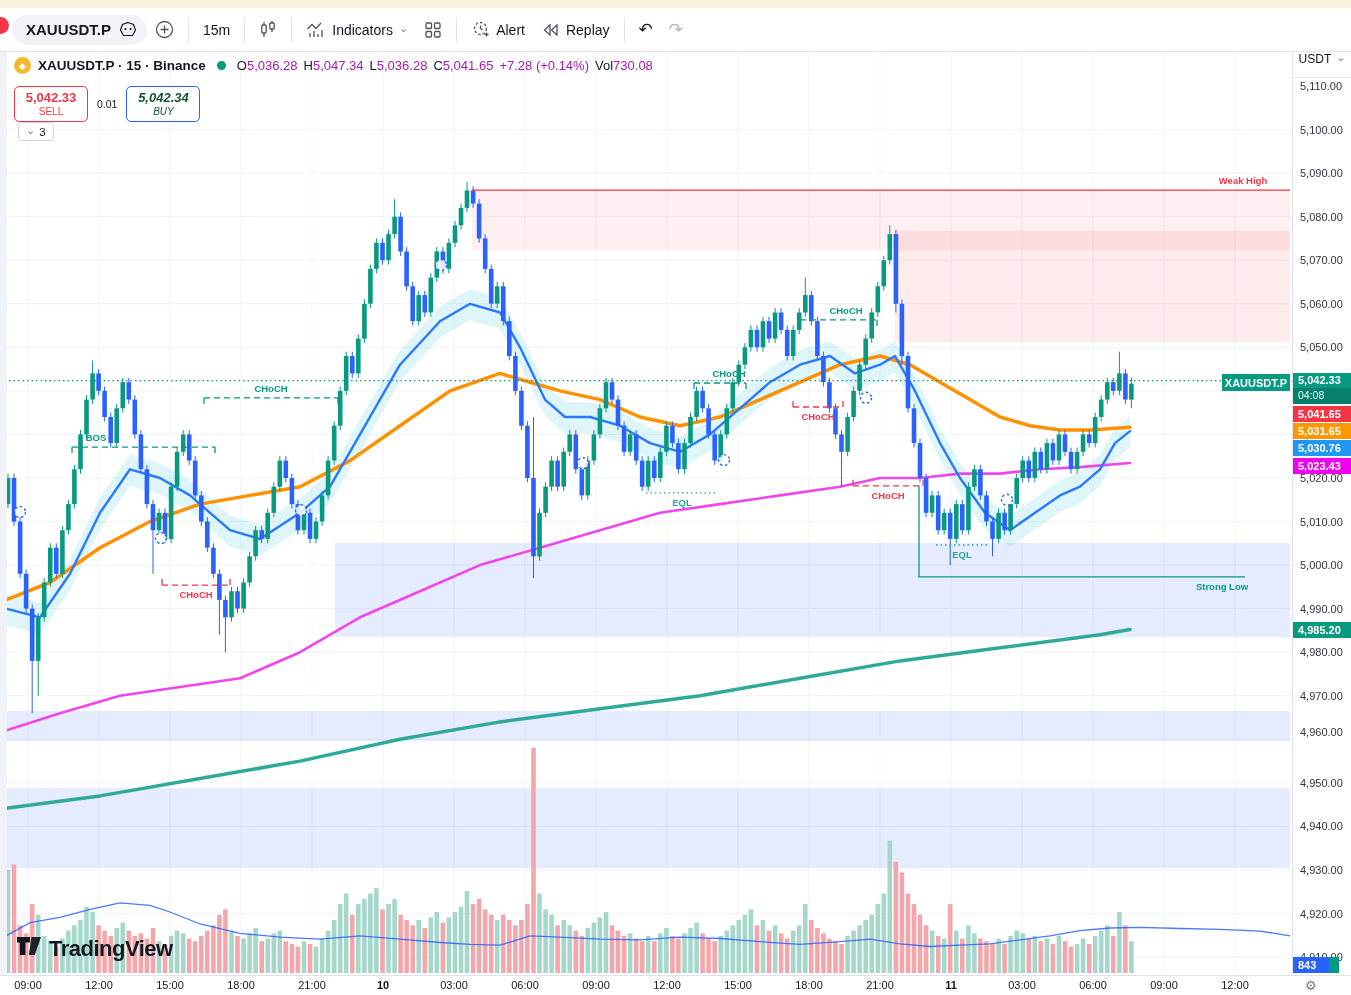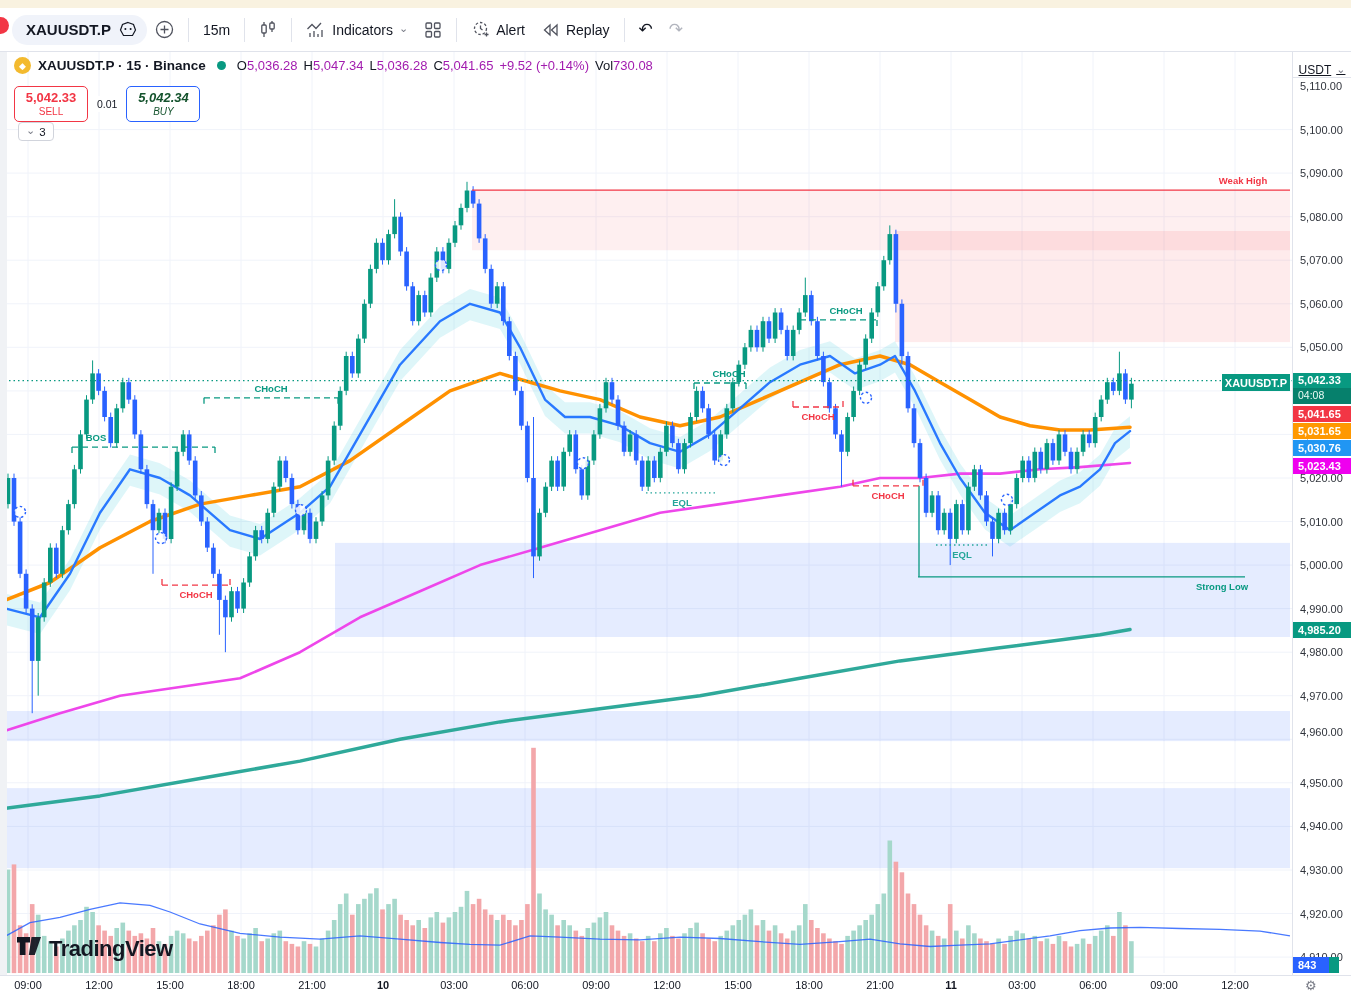--- a/index.html
+++ b/index.html
@@ -43,22 +43,22 @@
   .left-strip { position:absolute; left:0; top:52px; width:7px; height:923px; background:#f0f2f5; z-index:5; }
   .chart-region { position:absolute; left:0; top:52px; width:1292px; height:923px; }
   .chart-region svg { position:absolute; left:0; top:0; }
   .sym-price-label { position:absolute; left:1222px; top:374px; width:68px; height:17px; background:#089981;
     color:#fff; font-size:11px; font-weight:bold; display:flex; align-items:center; justify-content:center; z-index:20; }
   .tv-logo { position:absolute; left:16px; top:936px; display:flex; align-items:center; gap:7px; z-index:25;
     color:#131722; font-size:22px; font-weight:800; letter-spacing:-0.5px; }
   
   .price-axis { position:absolute; left:1292px; top:52px; width:59px; height:923px; background:#fff;
     border-left:1px solid #e0e3eb; font-size:11px; color:#30343c; z-index:10; }
-  .currency { height:26px; border-bottom:1px solid #e0e3eb; display:flex; align-items:flex-end; justify-content:center;
-    gap:5px; font-size:12px; color:#131722; cursor:pointer;text-decoration:underline; }
+  .currency { height:26px; border-bottom:1px solid #e0e3eb; display:flex; align-items:flex-start; justify-content:center;
+    gap:5px; font-size:12px; color:#131722; cursor:pointer; }
   .tick { position:absolute; left:0; width:59px; text-align:left; padding-left:7px; }
   .ax-label { position:absolute; left:0; width:59px; color:#fff; font-weight:bold; font-size:11px;
     display:flex; align-items:center; padding-left:5px; z-index:12; }
   .ax-sub { position:absolute; left:0; width:70px; background:rgba(0,0,0,0.16); color:#eafaf5; font-weight:normal;
     font-size:10.5px; padding-left:5px; }
   .time-axis { position:absolute; left:0; top:975px; width:1351px; height:20px; background:#fff;
     border-top:1px solid #e0e3eb; font-size:11px; color:#131722; z-index:10; }
   .t-label { position:absolute; top:3px; transform:translateX(-50%); }
   .t-bold { font-weight:bold; }
   .gear { position:absolute; left:1305px; top:2px; color:#787b86; font-size:13px; }
@@ -153,21 +153,21 @@
 
 <div class="legend">
   <span class="bnb">◆</span>
   <span class="lg-title">XAUUSDT.P · 15 · Binance</span>
   <span class="status-dot"></span>
   <span class="lg-vals">
     <span><span class="k">O</span><span class="v">5,036.28</span></span>
     <span><span class="k">H</span><span class="v">5,047.34</span></span>
     <span><span class="k">L</span><span class="v">5,036.28</span></span>
     <span><span class="k">C</span><span class="v">5,041.65</span></span>
-    <span class="v">+9.52 (+0.14%)</span>
+    <span class="v">+7.28 (+0.14%)</span>
     <span><span class="k">Vol</span><span class="v">730.08</span></span>
   </span>
 </div>
 
 <div class="trade">
   <div class="t-btn t-sell">
     <span class="t-price">5,042.33</span>
     <span class="t-side">SELL</span>
   </div>
   <span class="t-spread">0.01</span>

